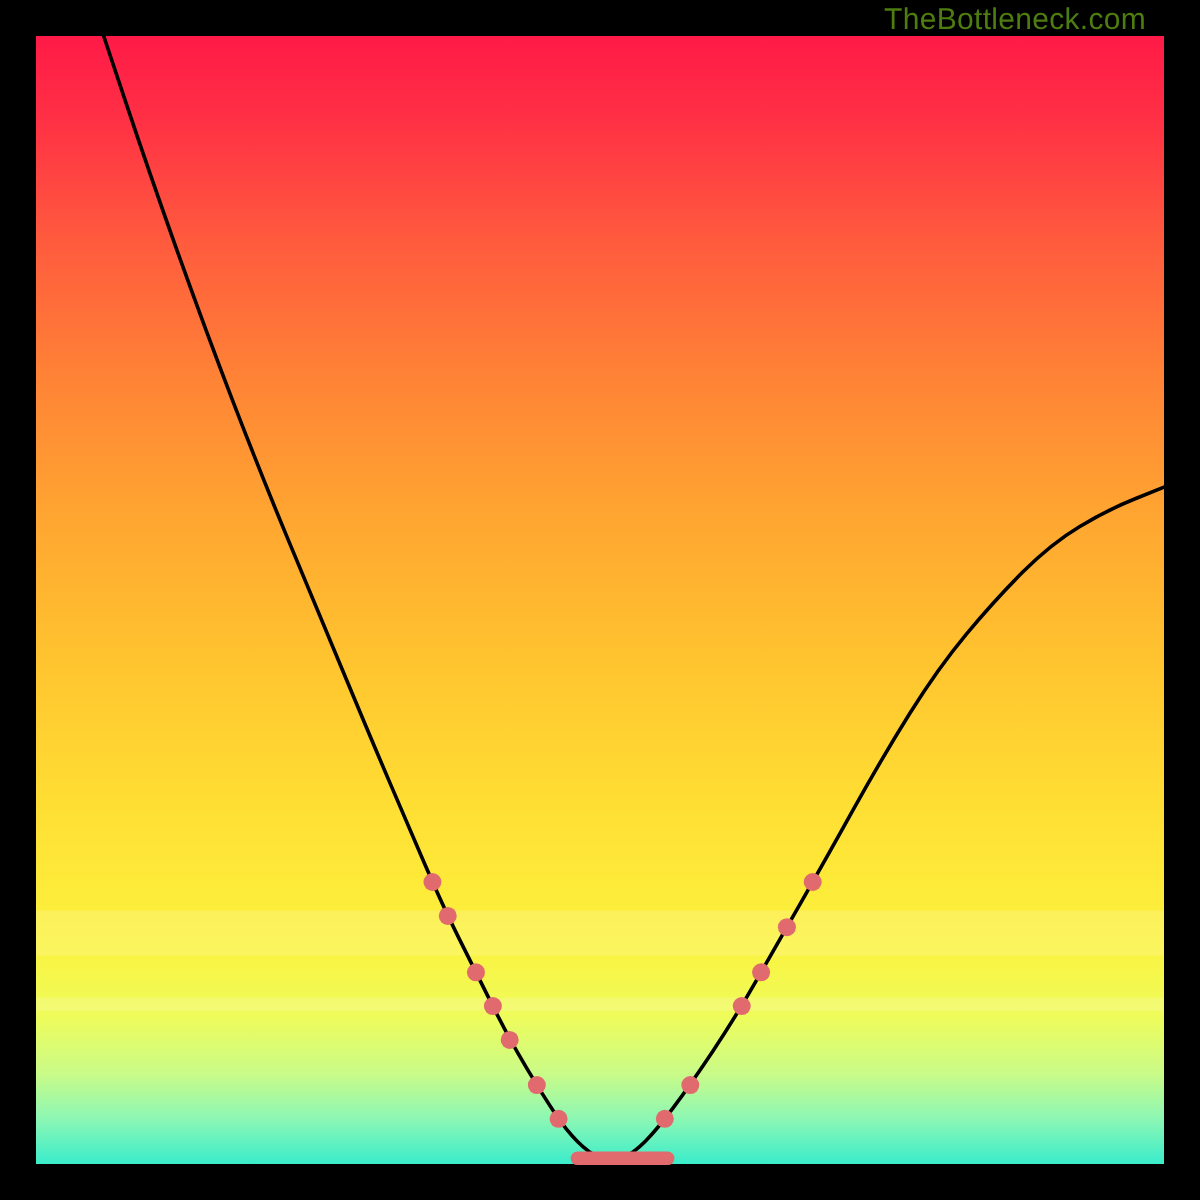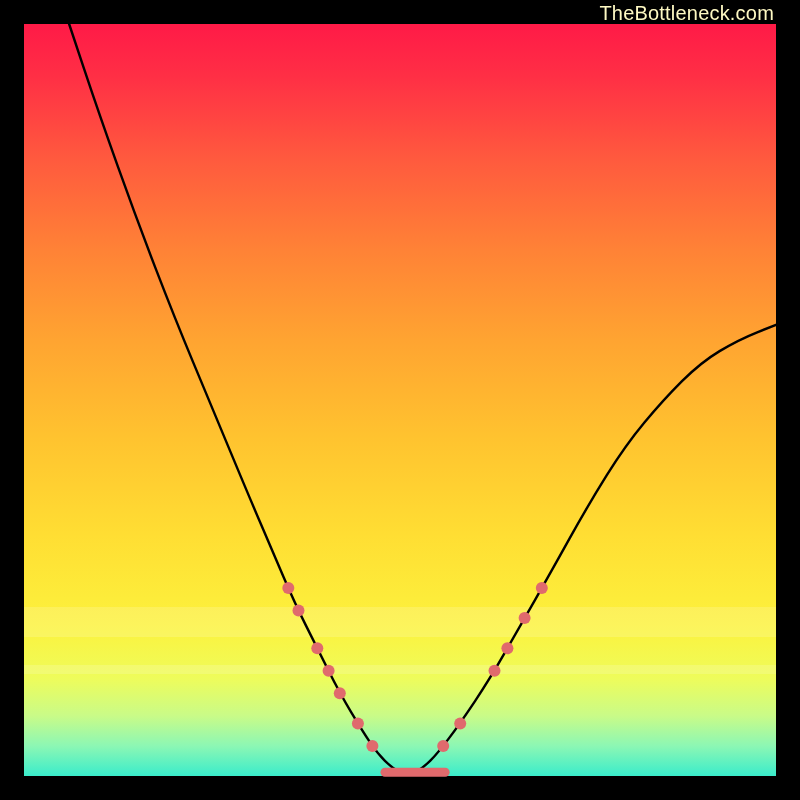--- a/index.html
+++ b/index.html
@@ -34,22 +34,22 @@
   }
   .lightStripe {
     position: absolute;
     left: 0;
     width: 100%;
     background: rgba(255,255,255,0.40);
   }
   .watermark {
     position: absolute;
     top: 2px;
-    right: 26px;
-    color: #fef9c3;
+    right: 36px;
+    color: #4d7c0f;
     font-size: 20px;
     font-weight: 400;
     letter-spacing: 0.2px;
   }
   svg.curve {
     position: absolute;
     left: 0;
     top: 0;
     width: 752px;
     height: 752px;

